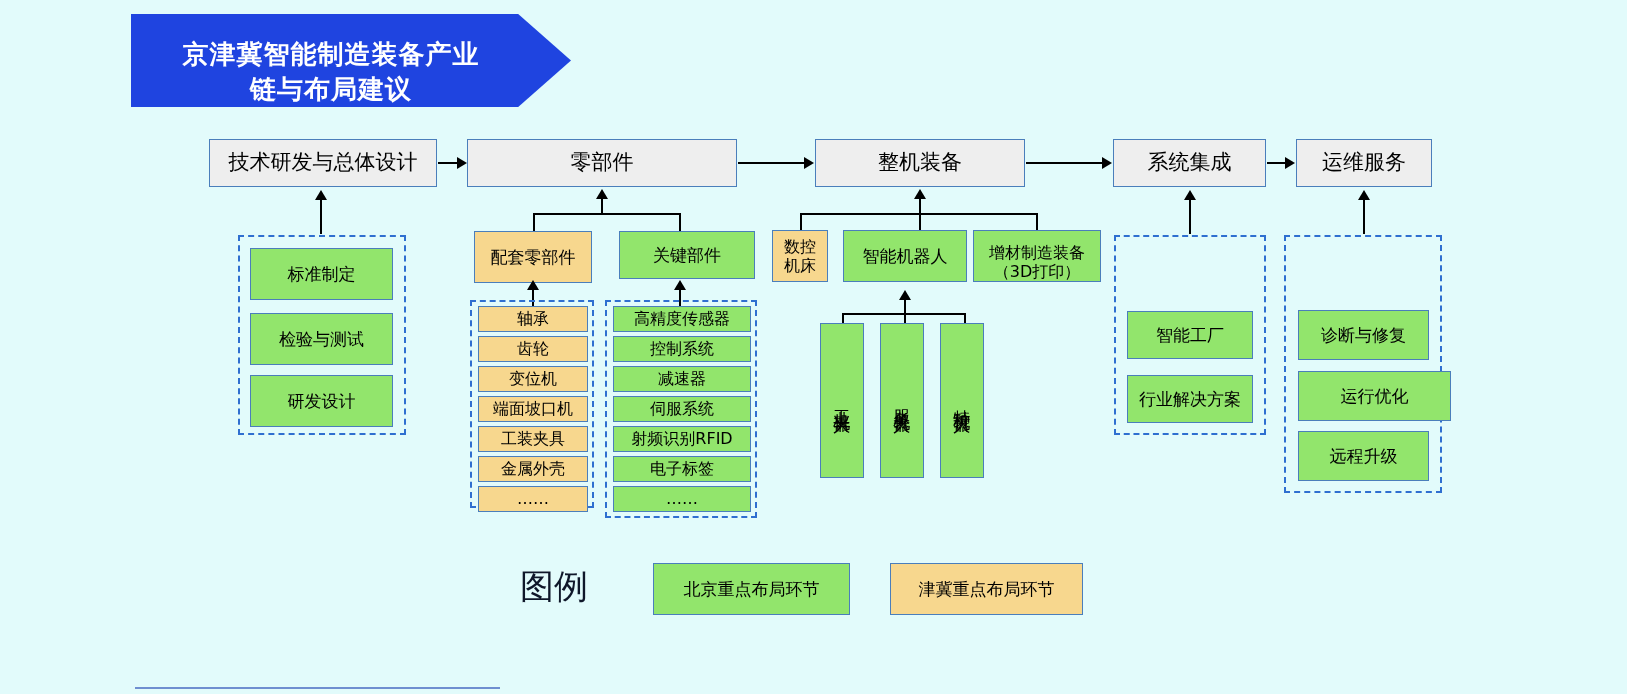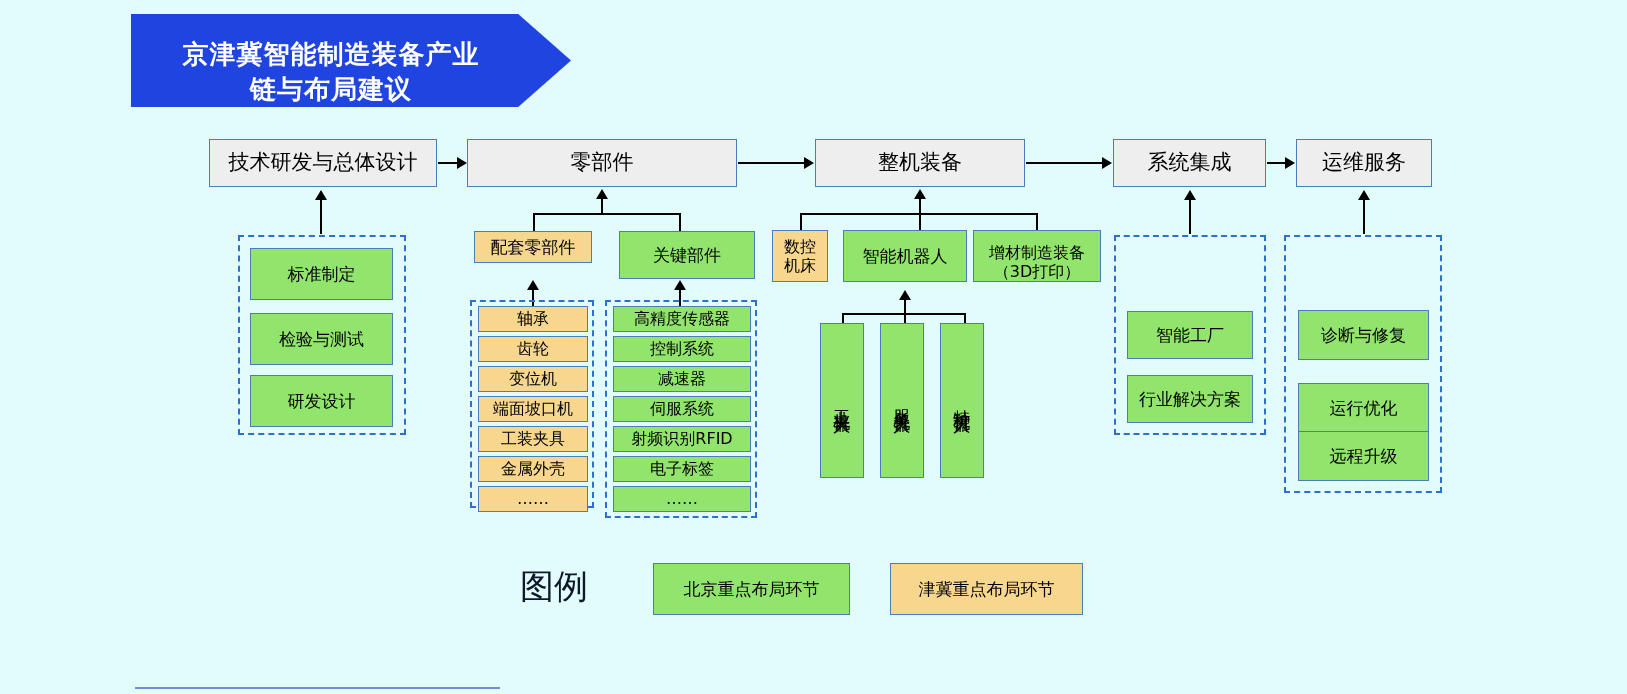--- a/index.html
+++ b/index.html
@@ -162,21 +162,21 @@
   <div class="abs node green lvl2" style="left:250px; top:375px; width:143px; height:52px;">
     <span>研发设计</span>
   </div>
 
   <div class="abs vline" style="left:601px; top:198px; height:16px;"></div>
   <div class="abs arrow-u" style="left:596px; top:189px;"></div>
   <div class="abs hline" style="left:533px; top:213px; width:147px;"></div>
   <div class="abs vline" style="left:533px; top:213px; height:18px;"></div>
   <div class="abs vline" style="left:679px; top:213px; height:18px;"></div>
 
-  <div class="abs node orange lvl2" style="left:474px; top:231px; width:118px; height:32px;">
+  <div class="abs node orange lvl2" style="left:474px; top:231px; width:118px; height:52px;">
     <span>配套零部件</span>
   </div>
   <div class="abs node green lvl2" style="left:619px; top:231px; width:136px; height:48px;">
     <span>关键部件</span>
   </div>
 
   <div class="abs vline" style="left:532px; top:289px; height:17px;"></div>
   <div class="abs arrow-u" style="left:527px; top:280px;"></div>
   <div class="abs vline" style="left:679px; top:289px; height:17px;"></div>
   <div class="abs arrow-u" style="left:674px; top:280px;"></div>
@@ -274,21 +274,21 @@
     <span>行业解决方案</span>
   </div>
 
   <div class="abs vline" style="left:1363px; top:200px; height:34px;"></div>
   <div class="abs arrow-u" style="left:1358px; top:190px;"></div>
 
   <div class="abs dashgroup" style="left:1284px; top:235px; width:158px; height:258px;"></div>
   <div class="abs node green lvl2" style="left:1298px; top:310px; width:131px; height:50px;">
     <span>诊断与修复</span>
   </div>
-  <div class="abs node green lvl2" style="left:1298px; top:383px; width:131px; height:50px;">
+  <div class="abs node green lvl2" style="left:1298px; top:371px; width:153px; height:50px;">
     <span>运行优化</span>
   </div>
   <div class="abs node green lvl2" style="left:1298px; top:431px; width:131px; height:50px;">
     <span>远程升级</span>
   </div>
 
   <div class="abs legend-title" style="left:520px; top:563px; width:120px; height:48px; display:flex; align-items:center;">
     <span>图例</span>
   </div>
   <div class="abs legend-box green" style="left:653px; top:563px; width:197px; height:52px;">

